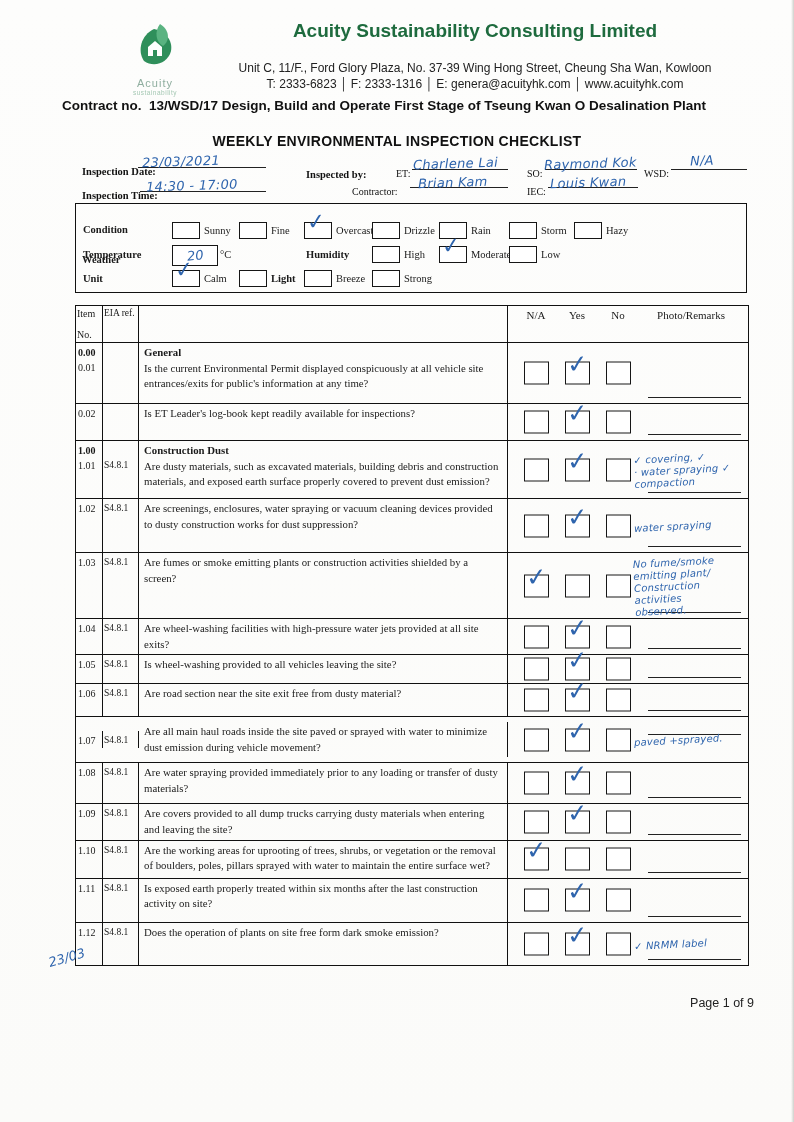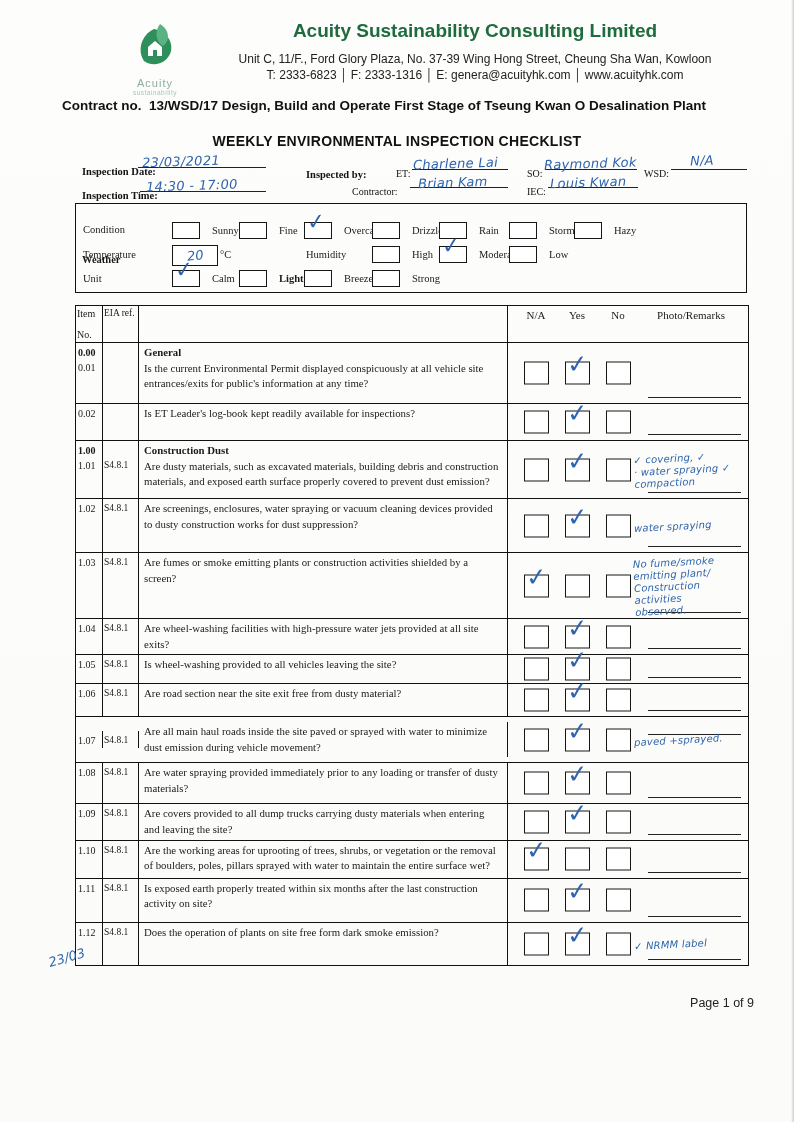--- a/index.html
+++ b/index.html
@@ -6,39 +6,39 @@
   .page{position:relative;width:794px;height:1122px;margin:0 auto;overflow:hidden;
         background:linear-gradient(180deg,#fdfdfc 0%,#fbfbf9 100%);
         font-family:"Liberation Serif",serif;color:#1a1a1a;}
   
   .hdr{position:absolute;left:90px;top:18px;width:640px;display:flex;}
   .logo{width:130px;text-align:center;padding-top:4px;}
   .logo-name{font-family:"Liberation Sans",sans-serif;font-size:11px;color:#8fae9f;letter-spacing:1px;margin-top:1px;}
   .logo-sub{font-family:"Liberation Sans",sans-serif;font-size:6.5px;color:#a5c8b3;letter-spacing:.5px;}
   .hdr-text{flex:1;text-align:center;font-family:"Liberation Sans",sans-serif;}
   .company{font-size:19px;font-weight:bold;color:#1e6b3e;margin-top:2px;}
-  .addr{font-size:12px;color:#222;margin-top:10px;}
+  .addr{font-size:12px;color:#222;margin-top:19px;}
   .contact{font-size:12px;color:#222;margin-top:2px;}
   .contract{position:absolute;left:0;top:98px;width:768px;text-align:center;
             font-family:"Liberation Sans",sans-serif;font-size:13.5px;font-weight:bold;color:#111;}
   .form-title{position:absolute;left:0;top:133px;width:794px;text-align:center;
               font-family:"Liberation Sans",sans-serif;font-size:14px;font-weight:bold;color:#111;letter-spacing:.3px;}
   
   .lbl{position:absolute;font-size:10.5px;font-weight:bold;color:#111;}
   .slbl{position:absolute;font-size:10px;color:#111;}
   .uline{position:absolute;border-bottom:1.3px solid #222;}
   .hand{position:absolute;font-family:"DejaVu Sans",sans-serif;font-style:italic;color:#2e64ad;
         font-size:13px;transform:rotate(-2deg);white-space:nowrap;letter-spacing:.3px;}
   
   .wbox-outer{position:absolute;left:75px;top:203px;width:670px;height:88px;border:1.6px solid #111;}
   .w-sec{position:absolute;left:6px;top:2px;font-size:10.5px;font-weight:bold;margin-top:48px;}
-  .w-row-label{position:absolute;left:7px;font-size:10.5px;font-weight:normal;}
+  .w-row-label{position:absolute;left:7px;font-size:10.5px;font-weight:bold;}
   .wopt{position:absolute;display:inline-flex;align-items:center;}
   .wcheck{position:relative;display:inline-block;width:26px;height:15px;border:1.7px solid #161616;background:#fff;}
-  .wlab{font-size:10.5px;margin-left:12px;}
+  .wlab{font-size:10.5px;margin-left:4px;}
   .wtick{position:absolute;left:2px;top:-12px;font-size:22px;color:#2e64ad;transform:rotate(-6deg);display:none;line-height:1;}
   .wopt.checked .wtick{display:block;}
   .tempbox{position:absolute;width:44px;height:19px;border:1.8px solid #161616;background:#fff;text-align:center;}
   .tempval{font-family:"DejaVu Sans",sans-serif;font-style:italic;color:#2e64ad;font-size:13px;transform:rotate(-6deg);display:inline-block;margin-top:1px;}
   .tempunit{position:absolute;font-size:10.5px;}
   
   .tbl{position:absolute;left:75px;top:305px;width:672px;border:1.9px solid #111;background:transparent;}
   .thead{display:flex;height:36px;border-bottom:1.8px solid #111;}
   .col-item{width:27px;border-right:1.5px solid #111;box-sizing:border-box;}
   .col-eia{width:36px;border-right:1.5px solid #111;box-sizing:border-box;}

